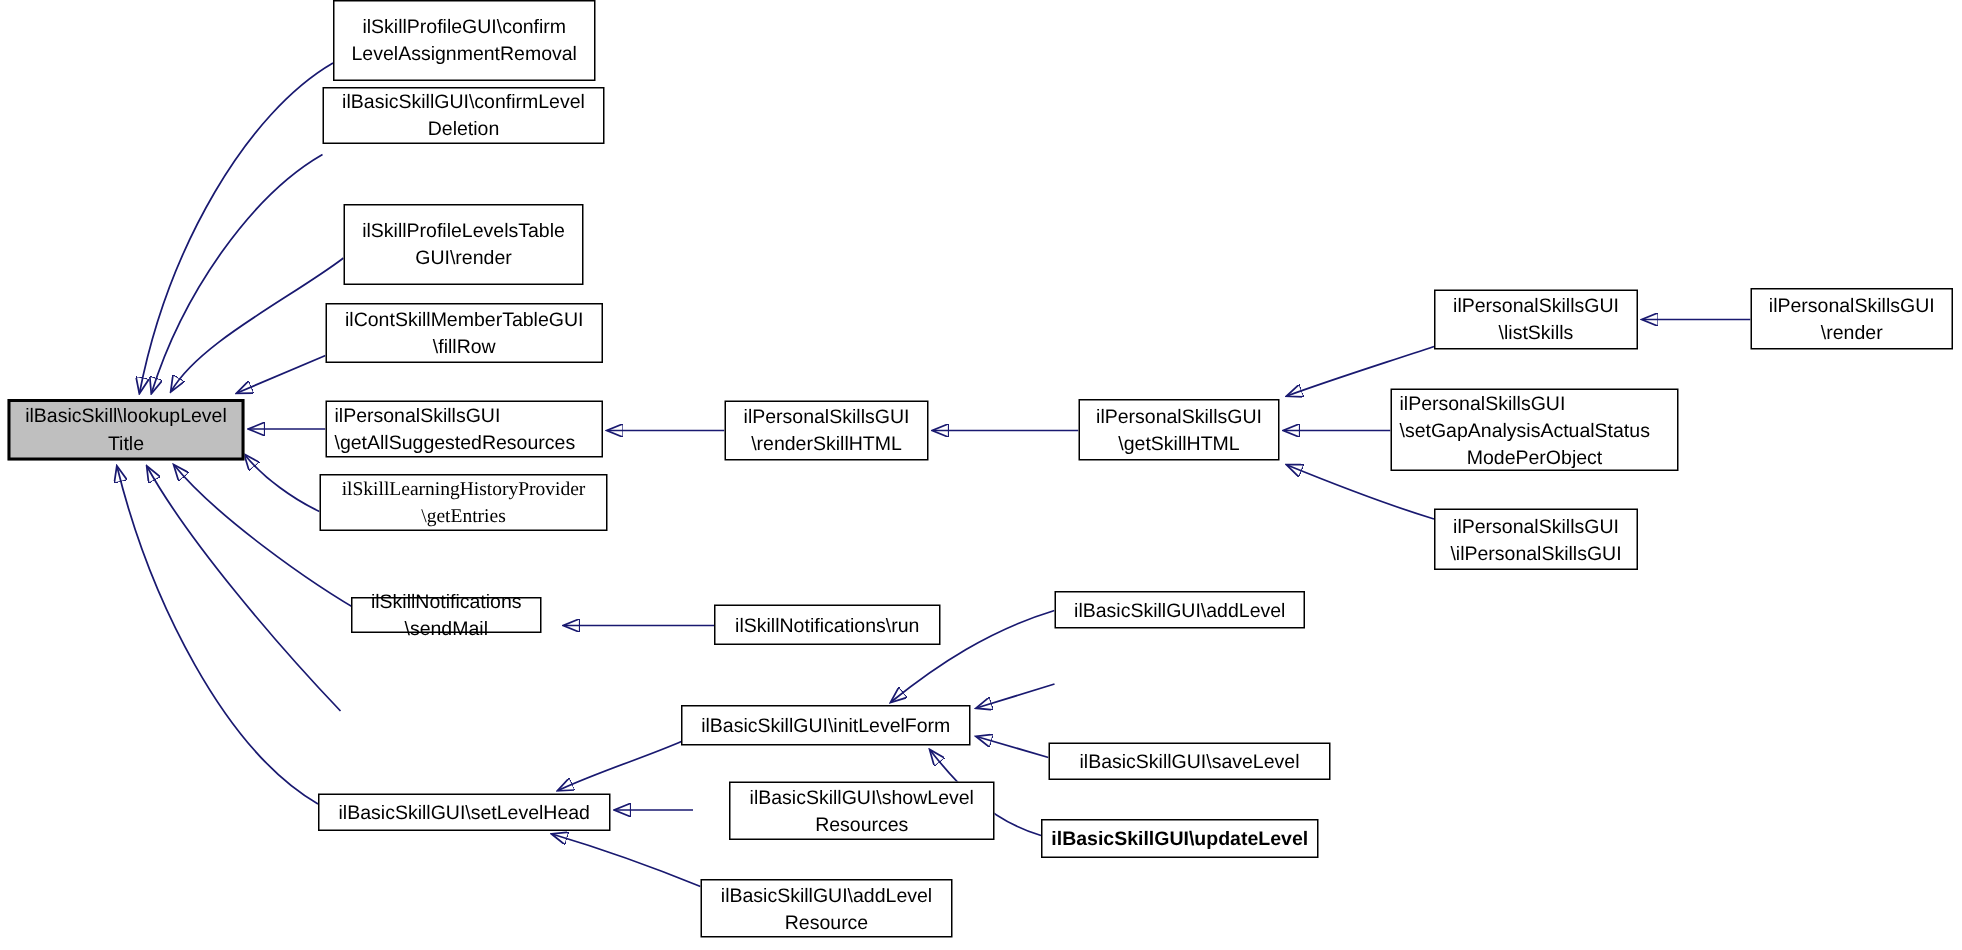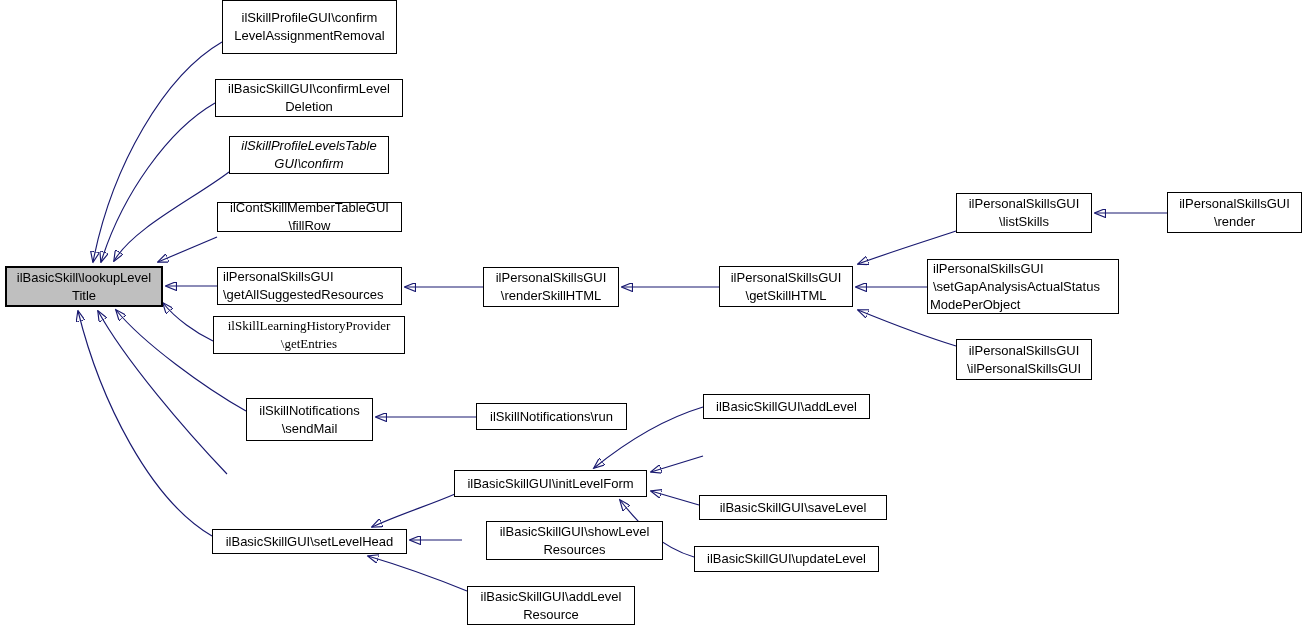--- a/index.html
+++ b/index.html
@@ -41,27 +41,28 @@
     cursor: pointer;
   }
   .node span {
     display: block;
     white-space: nowrap;
     padding: 0 2px;
   }
   .node.focus {
     background: #bfbfbf;
     border-width: 2px;
+    justify-content: space-between;
   }
   .node .ln-left {
     text-align: left;
     padding-left: 5px;
   }
   .node .ln-center {
-    text-align: left;
+    text-align: center;
   }
 </style>
 </head>
 <body>
 
 <div class="canvas">
 
   <svg class="edges" width="1308" height="633" viewBox="0 0 1308 633">
     <defs>
       <marker id="arrowhead" markerUnits="userSpaceOnUse" markerWidth="12" markerHeight="9" refX="10.5" refY="4.5" orient="auto">
@@ -96,46 +97,46 @@
   <div class="node focus" style="left:5px; top:266px; width:158px; height:41px;">
     <span>ilBasicSkill\lookupLevel</span>
     <span>Title</span>
   </div>
 
   <div class="node" style="left:222px; top:0; width:175px; height:54px;">
     <span>ilSkillProfileGUI\confirm</span>
     <span>LevelAssignmentRemoval</span>
   </div>
 
-  <div class="node" style="left:215px; top:79px; width:188px; height:38px;">
+  <div class="node" style="left:215px; top:58px; width:188px; height:38px;">
     <span>ilBasicSkillGUI\confirmLevel</span>
     <span>Deletion</span>
   </div>
 
-  <div class="node" style="left:229px; top:136px; width:160px; height:38px;font-style:italic;">
+  <div class="node" style="left:229px; top:136px; width:160px; height:54px;">
     <span>ilSkillProfileLevelsTable</span>
-    <span>GUI\confirm</span>
-  </div>
-
-  <div class="node" style="left:217px; top:202px; width:185px; height:30px;">
+    <span>GUI\render</span>
+  </div>
+
+  <div class="node" style="left:217px; top:202px; width:185px; height:40px;">
     <span>ilContSkillMemberTableGUI</span>
     <span>\fillRow</span>
   </div>
 
   <div class="node" style="left:217px; top:267px; width:185px; height:38px;">
     <span class="ln-left">ilPersonalSkillsGUI</span>
     <span class="ln-left">\getAllSuggestedResources</span>
   </div>
 
   <div class="node" style="left:213px; top:316px; width:192px; height:38px;font-family:Liberation Serif, serif;">
     <span>ilSkillLearningHistoryProvider</span>
     <span>\getEntries</span>
   </div>
 
-  <div class="node" style="left:246px; top:398px; width:127px; height:43px;">
+  <div class="node" style="left:234px; top:398px; width:127px; height:24px;">
     <span>ilSkillNotifications</span>
     <span>\sendMail</span>
   </div>
 
 
   <div class="node" style="left:212px; top:529px; width:195px; height:25px;">
     <span>ilBasicSkillGUI\setLevelHead</span>
   </div>
 
   <div class="node" style="left:483px; top:267px; width:136px; height:40px;">
@@ -189,17 +190,17 @@
 
   <div class="node" style="left:703px; top:394px; width:167px; height:25px;">
     <span>ilBasicSkillGUI\addLevel</span>
   </div>
 
 
   <div class="node" style="left:699px; top:495px; width:188px; height:25px;">
     <span>ilBasicSkillGUI\saveLevel</span>
   </div>
 
-  <div class="node" style="left:694px; top:546px; width:185px; height:26px;">
+  <div class="node" style="left:694px; top:546px; width:185px; height:26px;font-weight:bold;">
     <span>ilBasicSkillGUI\updateLevel</span>
   </div>
 
 </div>
 
 </body></html>

